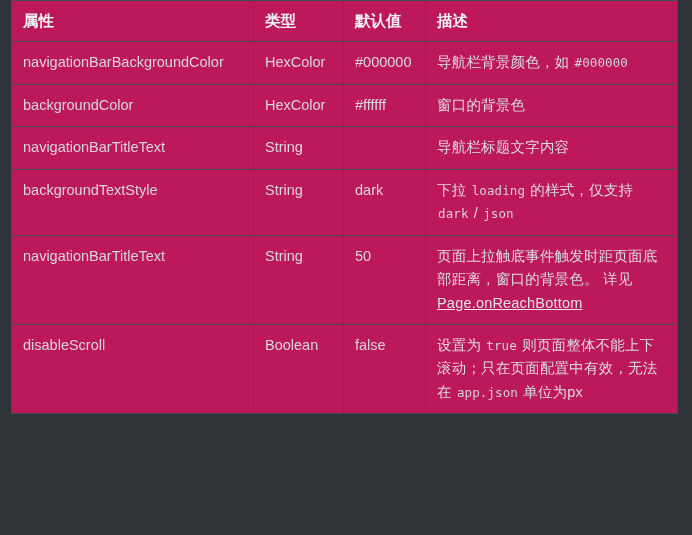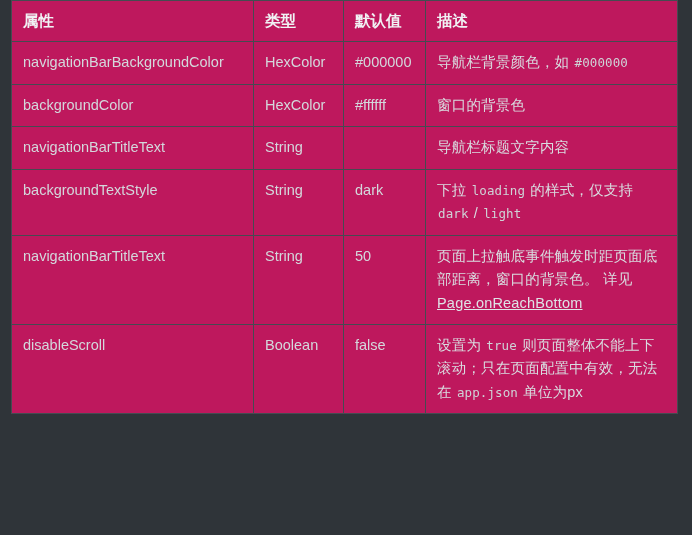--- a/index.html
+++ b/index.html
@@ -109,21 +109,21 @@
         <tr>
           <td class="attr-cell">navigationBarTitleText</td>
           <td class="type-cell">String</td>
           <td class="def-cell"></td>
           <td class="desc-cell cjk"><span>导航栏标题文字内容</span></td>
         </tr>
         <tr>
           <td class="attr-cell">backgroundTextStyle</td>
           <td class="type-cell">String</td>
           <td class="def-cell">dark</td>
-          <td class="desc-cell cjk"><span>下拉 </span><code>loading</code><span> 的样式，仅支持 </span><code>dark</code><span> / </span><code>light</code></td>
+          <td class="desc-cell cjk"><span>下拉 </span><code>loading</code><span> 的样式，仅支持 </span><code>dark</code><span> / </span><code>json</code></td>
         </tr>
         <tr>
           <td class="attr-cell">navigationBarTitleText</td>
           <td class="type-cell">String</td>
           <td class="def-cell">50</td>
           <td class="desc-cell cjk"><span>页面上拉触底事件触发时距页面底部距离，窗口的背景色。 详见 </span><a class="doclink">Page.onReachBottom</a></td>
         </tr>
         <tr>
           <td class="attr-cell">disableScroll</td>
           <td class="type-cell">Boolean</td>

